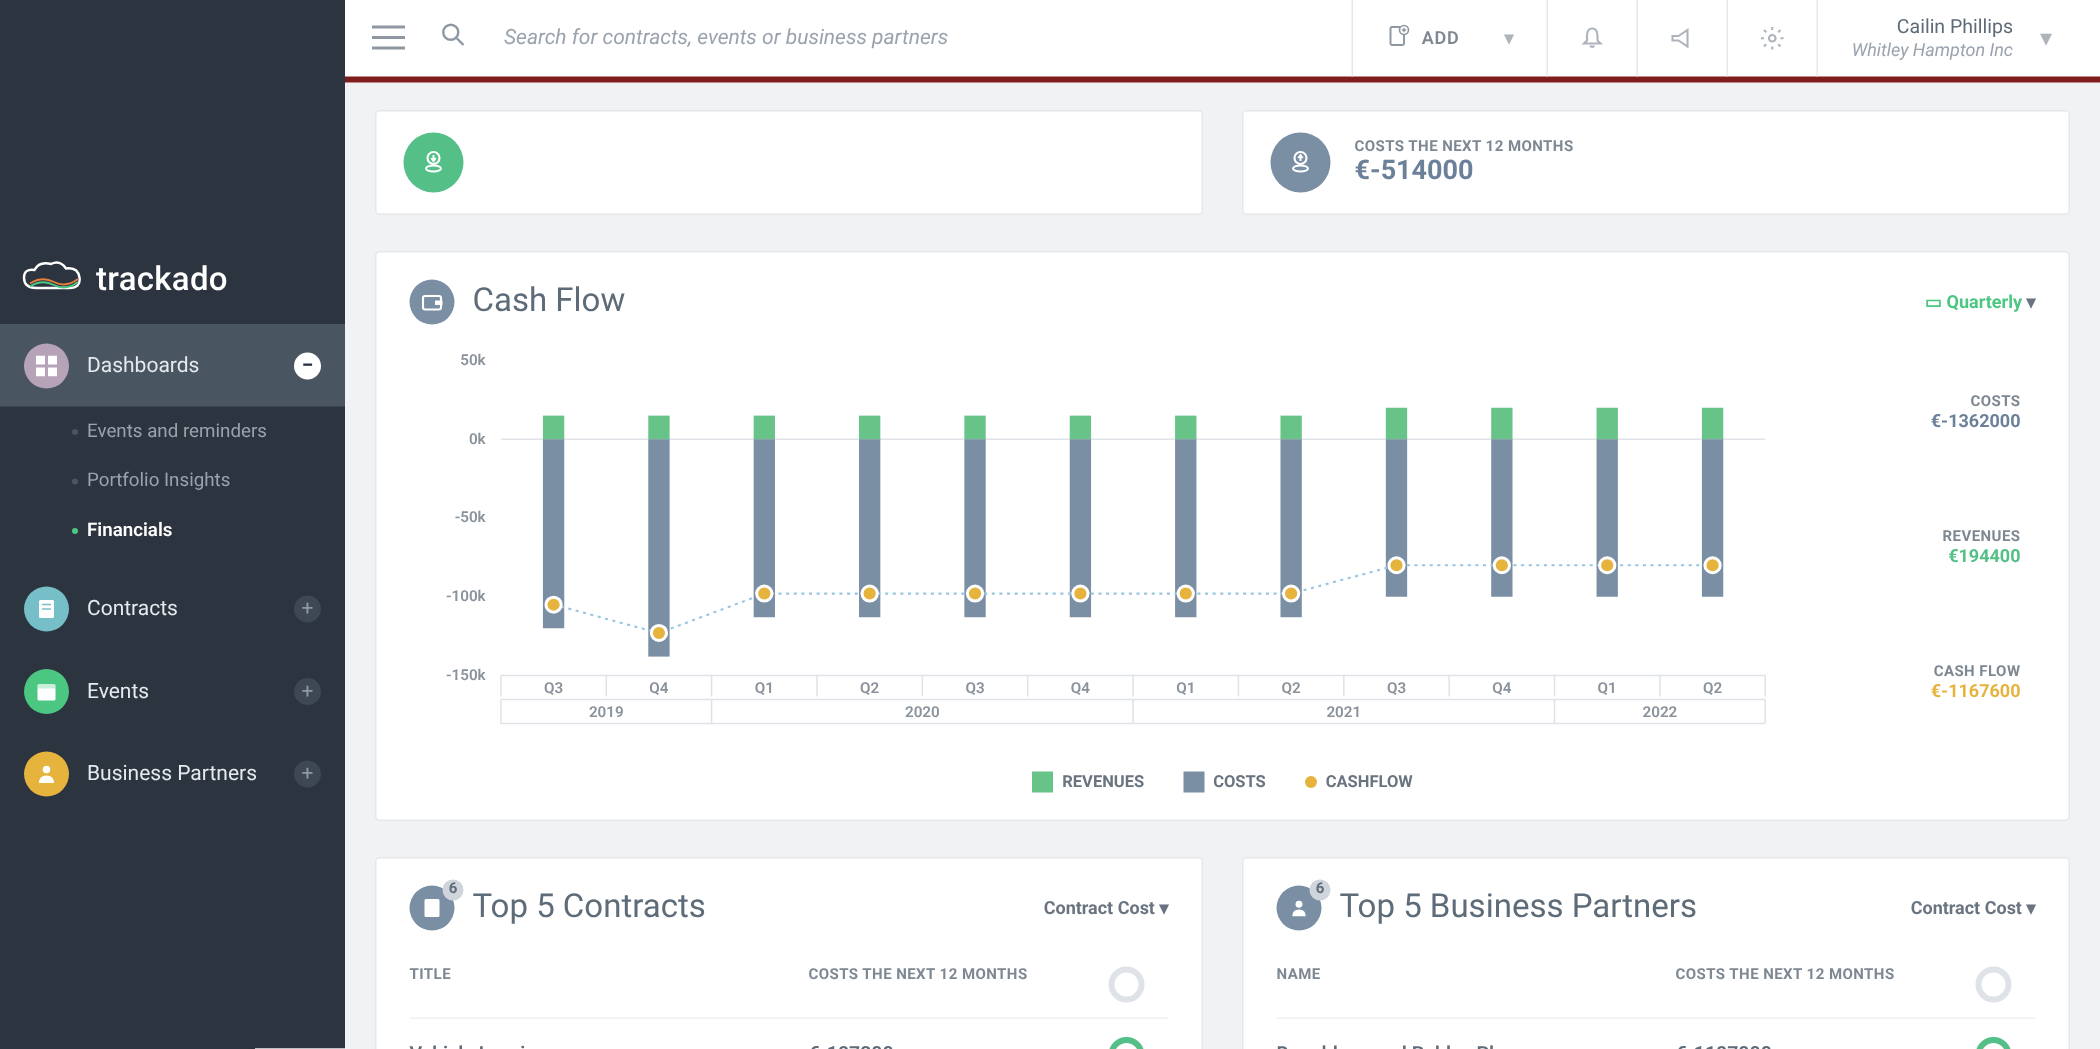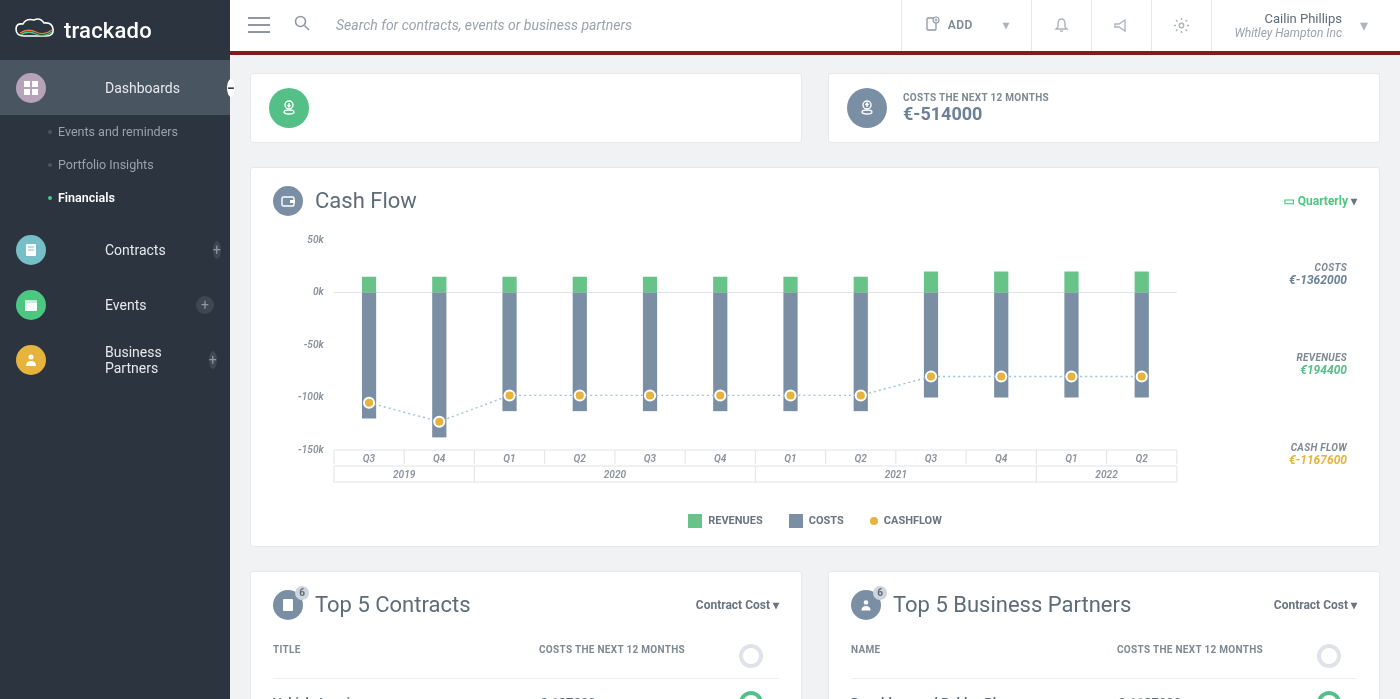--- a/index.html
+++ b/index.html
@@ -1,22 +1,22 @@
 <!DOCTYPE html>
 <html><head>
 <meta charset="utf-8">
 <style>
 * { margin: 0; padding: 0; box-sizing: border-box; font-family: -apple-system, BlinkMacSystemFont, "Segoe UI", Roboto, sans-serif; }
 body { background: #f1f2f4; color: #3a4651; overflow-x: hidden; }
 .app { display: flex; width: 1400px; height: 699px; }
-.sidebar { width: 230px; background: #2b343f; color: #c7cdd4; display: flex; flex-direction: column; }
+.sidebar { width: 230px; background: #2b343f; color: #c7cdd4; display: flex; flex-direction: column; justify-content: center; }
 .logo-area { height: 60px; display: flex; align-items: center; padding-left: 14px; }
 .logo-cloud { width: 42px; height: 24px; position: relative; margin-right: 8px; }
 .logo-text { color: #fff; font-size: 22px; font-weight: 500; letter-spacing: 0.2px; }
-.side-item { height: 55px; display: flex; align-items: center; padding: 0 16px; cursor: pointer; position: relative; gap: 47px; }
+.side-item { height: 55px; display: flex; align-items: center; padding: 0 16px; cursor: pointer; position: relative; }
 .side-item.active { background: #4a5562; }
 .side-item .ico { width: 30px; height: 30px; border-radius: 50%; display: flex; align-items: center; justify-content: center; margin-right: 12px; flex-shrink: 0; }
 .side-item .lbl { font-size: 14px; color: #e6eaee; flex: 1; }
 .side-item .circ-add { width: 18px; height: 18px; border-radius: 50%; background: #3e4853; color: #8f98a2; display: flex; align-items: center; justify-content: center; font-size: 14px; line-height: 1; }
 .side-item.active .circ-add { background: #fff; color: #2b343f; font-weight: bold; }
 .sub-items { background: #2b343f; padding-bottom: 8px; }
 .sub-item { padding: 9px 16px 9px 58px; font-size: 12.5px; color: #9aa3ad; cursor: pointer; position: relative; }
 .sub-item.active { color: #fff; font-weight: 600; }
 .sub-item::before { content: ''; position: absolute; left: 48px; top: 50%; width: 4px; height: 4px; border-radius: 50%; background: #4a5562; transform: translateY(-50%); }
 .sub-item.active::before { background: #4bc782; }
@@ -47,21 +47,21 @@
 .kpi-txt .lbl { font-size: 10px; color: #7e8892; font-weight: 700; letter-spacing: 0.3px; }
 .kpi-txt .val { font-size: 18px; font-weight: 700; }
 .kpi-txt .val.amber { color: #e6b33d; }
 .kpi-txt .val.green { color: #54c088; }
 .kpi-txt .val.blue { color: #6b8099; }
 .panel { background: #fff; border: 1px solid #e5e8eb; border-radius: 3px; padding: 18px 22px; margin-bottom: 24px; }
 .panel-head { display: flex; align-items: center; margin-bottom: 14px; }
 .panel-head .hico { width: 30px; height: 30px; border-radius: 50%; background: #7b8fa4; color: #fff; display: flex; align-items: center; justify-content: center; margin-right: 12px; }
 .panel-head h2 { font-size: 22px; font-weight: 400; color: #5e6b78; flex: 1; }
 .panel-head .picker { font-size: 12px; font-weight: 700; color: #4bc782; cursor: pointer; }
-.chart-wrap { display: flex; font-style: italic; }
+.chart-wrap { display: flex; }
 .chart { flex: 1; height: 270px; }
 .chart-side { width: 170px; display: flex; flex-direction: column; justify-content: space-around; text-align: right; padding-right: 10px; }
 .chart-side .slbl { font-size: 10px; font-weight: 700; color: #7e8892; letter-spacing: 0.3px; }
 .chart-side .sval { font-size: 12px; font-weight: 700; }
 .legend { display: flex; justify-content: center; gap: 26px; margin-top: 14px; font-size: 11px; font-weight: 700; color: #6a7480; }
 .legend .item { display: flex; align-items: center; gap: 6px; }
 .legend .sw { width: 14px; height: 14px; }
 .legend .sw.green { background: #68c388; }
 .legend .sw.blue { background: #7b8fa4; }
 .legend .sw.dot { width: 8px; height: 8px; border-radius: 50%; background: #e6b33d; }

